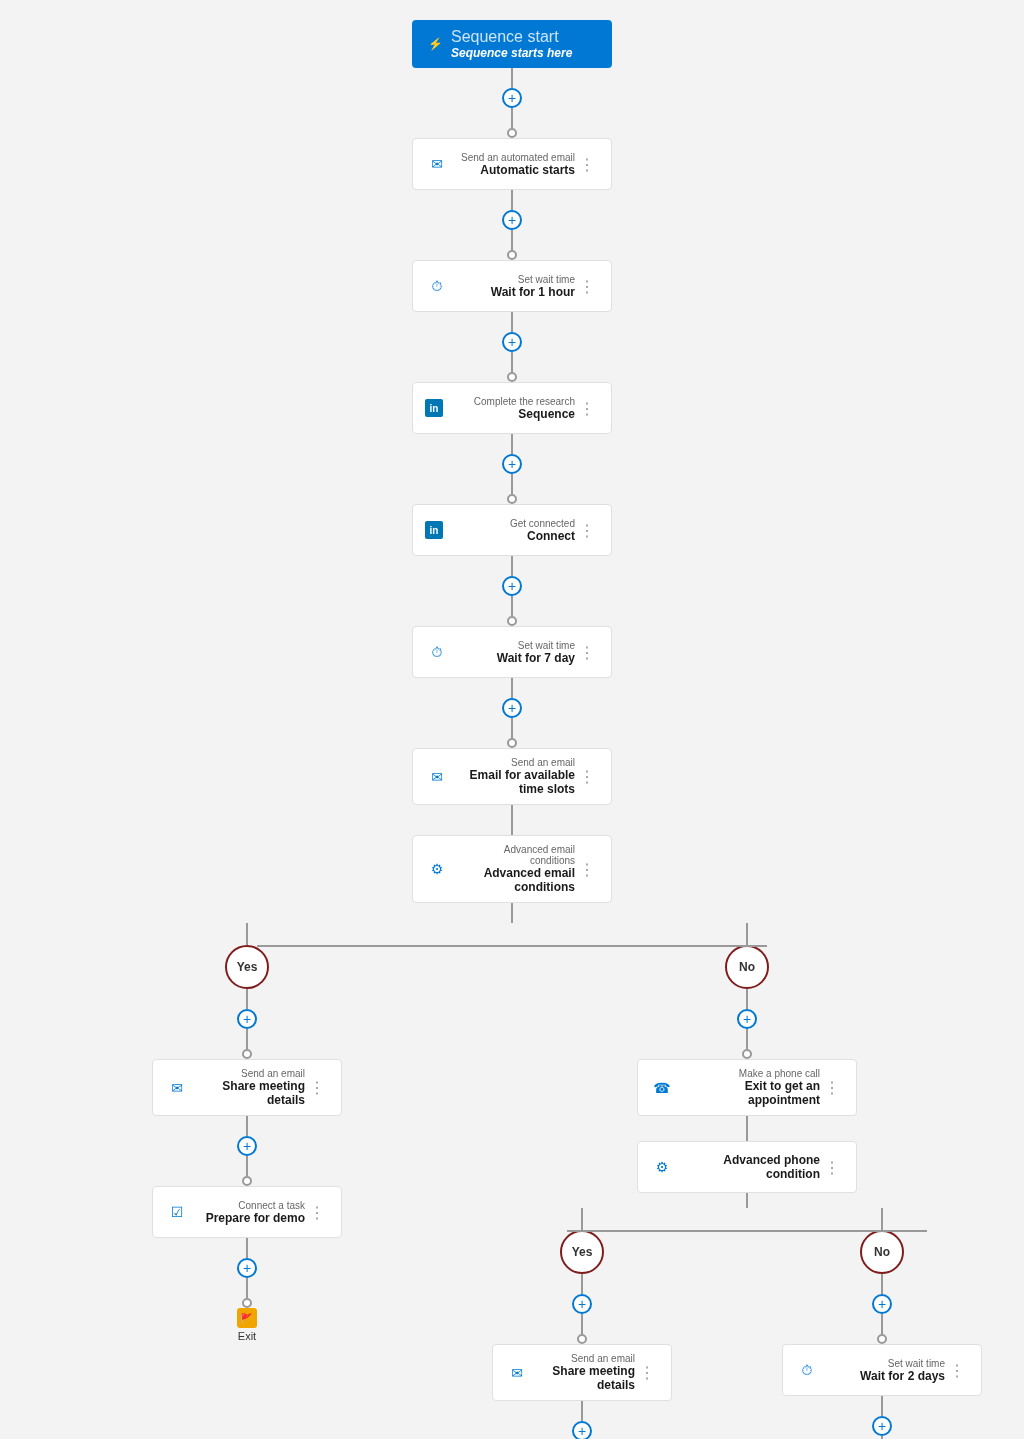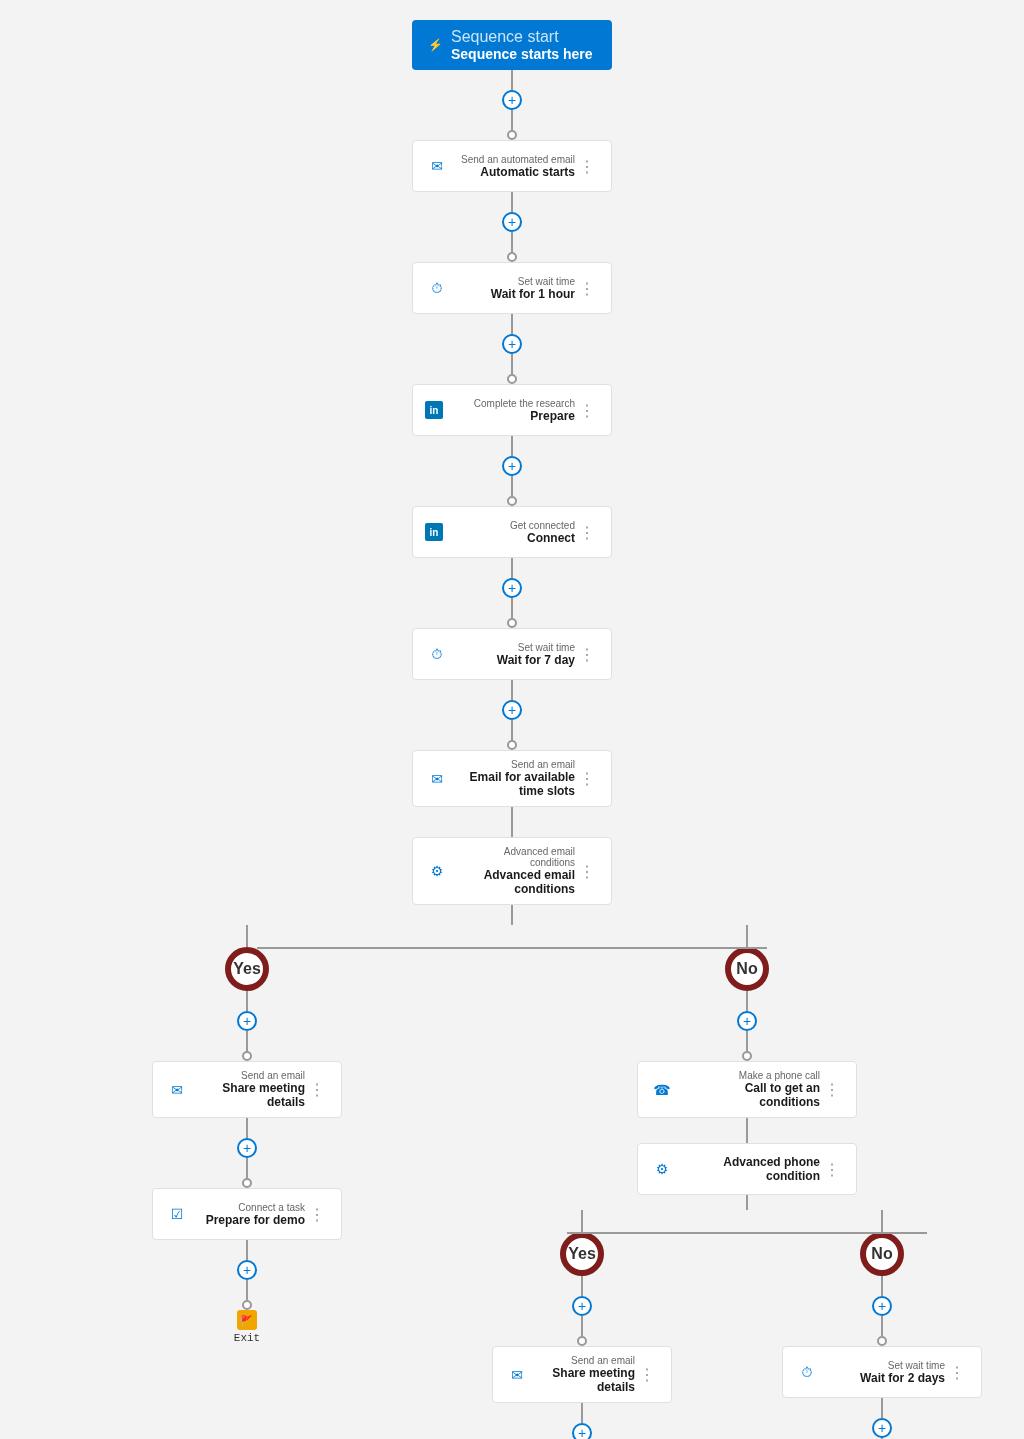--- a/index.html
+++ b/index.html
@@ -90,38 +90,39 @@
       display: flex;
       align-items: center;
       gap: 8px;
     }
     .start-node .start-text {
       font-size: 16px;
       opacity: 0.8;
       display: block;
     }
     .start-node .start-title {
-      font-size: 14px;
+      font-size: 12px;
       font-weight: 600;
+      font-style: italic;
     }
     .branch-col {
       display: flex;
       flex-direction: column;
       align-items: center;
     }
     .decision-bubble {
       width: 44px;
       height: 44px;
       border-radius: 50%;
-      border: 6px solid #7f1d1d;
+      border: 2px solid #7f1d1d;
       background: #fff;
       display: flex;
       align-items: center;
       justify-content: center;
-      font-size: 16px;
+      font-size: 12px;
       font-weight: 600;
       color: #333;
     }
     .exit-node {
       display: flex;
       flex-direction: column;
       align-items: center;
       gap: 2px;
     }
     .exit-icon {
@@ -132,21 +133,20 @@
       display: flex;
       align-items: center;
       justify-content: center;
       color: #fff;
       font-size: 10px;
     }
     .exit-label {
       font-size: 11px;
       color: #333;
       font-weight: 500;
-      font-family: Liberation Mono, monospace;
     }
     
     .node-wide { width: 200px; }
     
     .flow-wrapper {
       position: relative;
       width: 1024px;
       min-height: 1439px;
     }
     
@@ -221,21 +221,21 @@
       <div class="connector-line"></div>
       <div class="connector-plus">+</div>
       <div class="connector-line"></div>
       <div class="connector-circle"></div>
     </div>
 
     <div class="node-card node-wide">
       <div class="node-icon" style="font-size:10px;font-weight:bold;background:#0077b5;color:#fff;width:18px;height:18px;display:flex;align-items:center;justify-content:center;border-radius:2px;">in</div>
       <div class="node-content">
         <div class="node-label">Complete the research</div>
-        <div class="node-title">Prepare</div>
+        <div class="node-title">Sequence</div>
       </div>
       <div class="node-more">⋮</div>
     </div>
 
     <div class="connector">
       <div class="connector-line"></div>
       <div class="connector-plus">+</div>
       <div class="connector-line"></div>
       <div class="connector-circle"></div>
     </div>
@@ -352,21 +352,21 @@
         <div class="connector">
           <div class="connector-line"></div>
           <div class="connector-plus">+</div>
           <div class="connector-line"></div>
           <div class="connector-circle"></div>
         </div>
         <div class="node-card" style="width:220px;">
           <div class="node-icon">☎</div>
           <div class="node-content">
             <div class="node-label">Make a phone call</div>
-            <div class="node-title">Call to get an conditions</div>
+            <div class="node-title">Exit to get an appointment</div>
           </div>
           <div class="node-more">⋮</div>
         </div>
         <div class="connector">
           <div class="connector-line" style="height:25px;"></div>
         </div>
         <div class="node-card" style="width:220px;">
           <div class="node-icon">⚙</div>
           <div class="node-content">
             <div class="node-label"></div>

